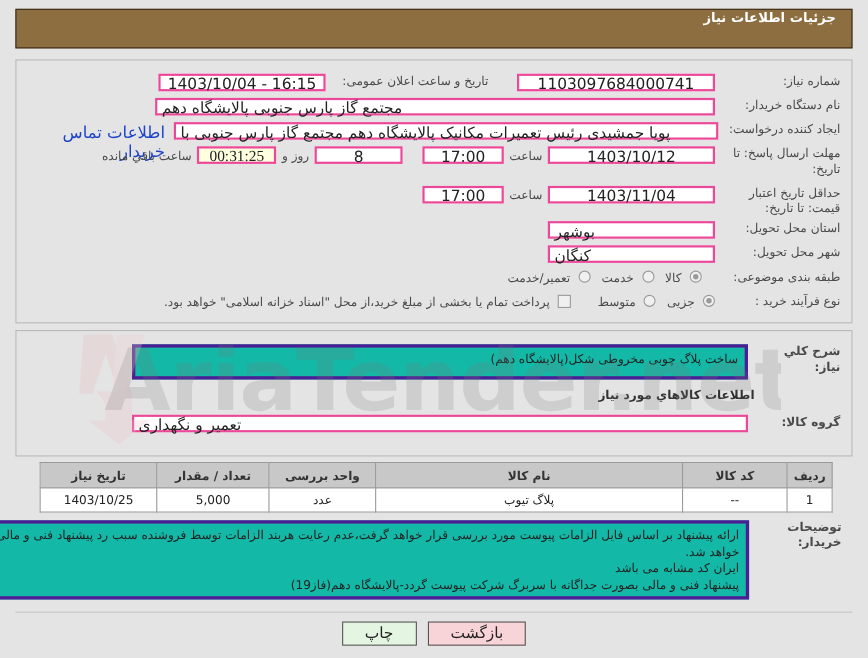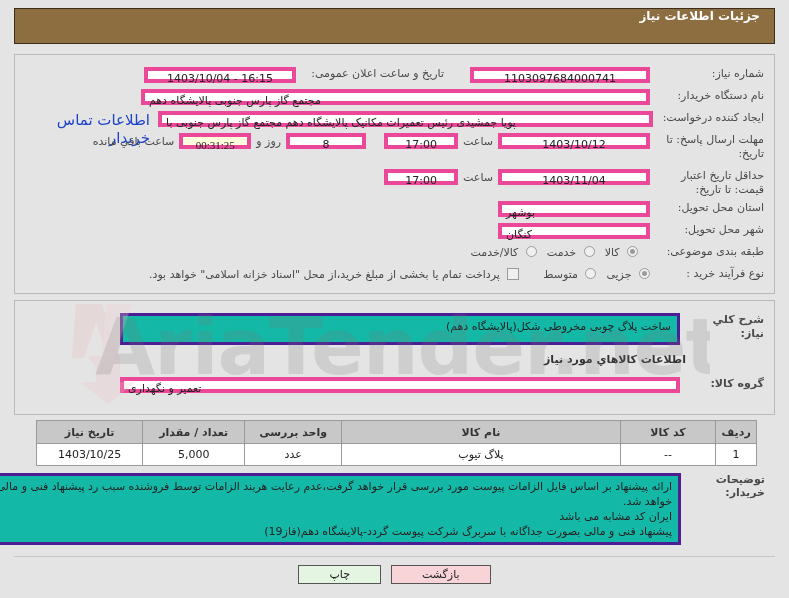--- a/index.html
+++ b/index.html
@@ -46,22 +46,22 @@
   #panel-main{top:54px;height:240px;}
   #panel-desc{top:300px;height:115px;}
   #panel-items{top:415px;height:140px;border:none;background:transparent;}
 
   .row{position:absolute;display:flex;align-items:flex-start;}
   .lbl{
     font-size:11px;color:#4a4a4a;font-weight:normal;text-align:right;
     line-height:14px;
   }
   .inp{
-    background:#ffffff;border:4px solid #ec4899;box-sizing:border-box;
-    height:16px;line-height:16px;font-size:11px;color:#222;
+    background:#ffffff;border:2px solid #ec4899;box-sizing:border-box;
+    height:16px;line-height:16px;font-size:14px;color:#222;
     padding:0 4px;text-align:center;
     font-family:"DejaVu Sans","Liberation Sans",sans-serif;
   }
   .inp.rtl-right{text-align:left;}
   .inp.cream{background:#ffffe0;}
   .unit{font-size:11px;color:#4a4a4a;margin:0 5px;line-height:18px;}
   .lnk{color:#1c43c8;font-size:15px;line-height:18px;text-decoration:none;}
 
   .radio{
     display:inline-block;width:11px;height:11px;border-radius:50%;
@@ -95,21 +95,21 @@
   }
 
   .ta{
     background:#14b8a6;border:3px solid #4c1d95;box-sizing:border-box;
     font-size:11px;color:#222;line-height:15px;
     padding:3px 6px 3px 18px;text-align:right;overflow:hidden;position:relative;
     font-family:"DejaVu Sans","Liberation Sans",sans-serif;
   }
 
   .btn{
-    border:1px solid #555;font-size:11px;padding:2px 30px;
+    border:1px solid #555;font-size:14px;padding:2px 20px;
     cursor:pointer;font-family:"DejaVu Sans","Liberation Sans",sans-serif;
     color:#222;
   }
   .btn-print{background:#e4f6e2;}
   .btn-back{background:#f8d3d7;}
   .btnbar{
     position:absolute;left:0;top:565px;width:789px;
     display:flex;justify-content:center;gap:10px;
   }
   .divider{
@@ -178,21 +178,21 @@
     <span style="margin-right:20px;">
       <span class="radio on"></span>
       <span class="rlabel">کالا</span>
     </span>
     <span>
       <span class="radio"></span>
       <span class="rlabel">خدمت</span>
     </span>
     <span>
       <span class="radio"></span>
-      <span class="rlabel">کالا/خدمت</span>
+      <span class="rlabel">تعمیر/خدمت</span>
     </span>
   </div>
 
   <div class="row" style="top:212px;right:10px;align-items:center;">
     <span class="lbl" style="width:106px;">نوع فرآیند خرید :</span>
     <span style="margin-right:8px;">
       <span class="radio on"></span>
       <span class="rlabel">جزیی</span>
     </span>
     <span>

